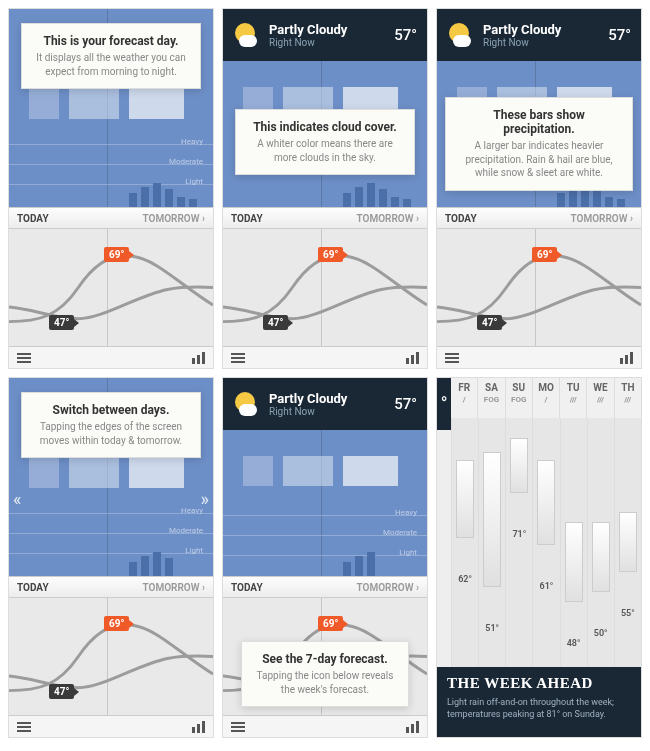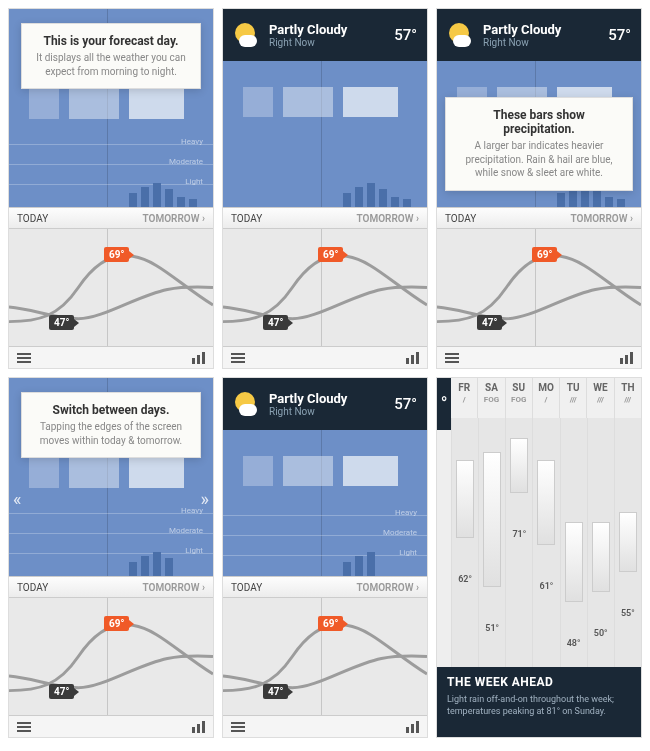--- a/index.html
+++ b/index.html
@@ -14,21 +14,21 @@
   .header-text .now { font-size:10px; color:#8aa1b2; }
   .header-temp { margin-left:auto; font-size:15px; font-weight:500; }
   .sky { position:absolute; top:0; left:0; right:0; height:198px; background:#6d8fc7; }
   .sky.withhdr { top:52px; height:146px; }
   .cloudbar { position:absolute; background:rgba(255,255,255,0.7); height:30px; }
   .guideline { position:absolute; left:0; right:0; border-top:1px solid rgba(255,255,255,0.25); }
   .guidelabel { position:absolute; font-size:8px; color:rgba(255,255,255,0.55); }
   .precip { position:absolute; bottom:0; background:#4a6fa9; width:8px; }
   .vline { position:absolute; top:0; bottom:0; width:1px; background:rgba(0,0,0,0.15); }
   .daybar { position:absolute; top:198px; left:0; right:0; height:22px; background:linear-gradient(#fdfdfd,#ececec); border-top:1px solid #ccc; border-bottom:1px solid #ccc; display:flex; align-items:center; padding:0 8px; font-size:10px; }
-  .daybar .today { font-weight:400; color:#444; }
+  .daybar .today { font-weight:700; color:#444; }
   .daybar .tom { margin-left:auto; color:#999; font-weight:600; }
   .chart { position:absolute; top:220px; left:0; right:0; bottom:22px; background:#e9e9e9; }
   .chart svg { position:absolute; top:0; left:0; width:100%; height:100%; }
   .badge { position:absolute; font-size:10px; font-weight:700; padding:2px 5px; border-radius:2px; }
   .badge.high { background:#f05a28; color:#fff; }
   .badge.low  { background:#3a3a3a; color:#fff; }
   .badge.high::after { content:""; position:absolute; right:-5px; top:4px; border-top:4px solid transparent; border-bottom:4px solid transparent; border-left:5px solid #f05a28; }
   .badge.low::after  { content:""; position:absolute; right:-5px; top:4px; border-top:4px solid transparent; border-bottom:4px solid transparent; border-left:5px solid #3a3a3a; }
   .footer { position:absolute; bottom:0; left:0; right:0; height:22px; background:#f5f5f5; border-top:1px solid #ccc; display:flex; align-items:center; padding:0 8px; }
   .ham { display:flex; flex-direction:column; gap:2px; }
@@ -42,21 +42,21 @@
   
   .weekhdr { position:absolute; top:0; left:0; right:0; height:40px; background:#f0f0f0; display:flex; }
   .weekhdr .col { flex:1; text-align:center; font-size:10px; font-weight:700; color:#666; padding-top:4px; border-left:1px solid #ddd; }
   .weekhdr .col:first-child { border-left:0; }
   .weekhdr .wi { font-size:8px; color:#999; margin-top:2px; }
   .weekbody { position:absolute; top:40px; left:0; right:0; bottom:70px; background:#e6e6e6; }
   .weekbody .col { position:absolute; top:0; bottom:0; border-left:1px solid #ddd; }
   .tempbar { position:absolute; background:linear-gradient(#fff,#e0e0e0); border:1px solid #ccc; width:18px; left:50%; transform:translateX(-50%); }
   .tval { position:absolute; font-size:9px; font-weight:600; color:#555; left:50%; transform:translateX(-50%); white-space:nowrap;margin-top:34px; }
   .weekfoot { position:absolute; bottom:0; left:0; right:0; height:70px; background:#1a2836; color:#fff; padding:8px 10px; }
-  .weekfoot .h { font-size:12px; font-weight:700; letter-spacing:0.5px; }
+  .weekfoot .h { font-size:15px; font-weight:700; letter-spacing:0.5px;font-family:Liberation Serif, serif; }
   .weekfoot .b { font-size:9px; color:#a0b1c0; margin-top:4px; line-height:1.35; }
 </style>
 </head>
 <body>
 
 <div class="grid">
 
   <div class="tile">
     <div class="sky">
       <div class="vline" style="left:98px"></div>
@@ -148,20 +148,24 @@
       <div class="ham">
           <span></span>
           <span></span>
           <span></span>
         </div>
       <div class="bars">
           <span style="height:6px"></span>
           <span style="height:9px"></span>
           <span style="height:12px"></span>
         </div>
+    </div>
+    <div class="tooltip" style="left:12px;right:12px;top:100px">
+      <div class="tt-title">This indicates cloud cover.</div>
+      <div class="tt-body">A whiter color means there are more clouds in the sky.</div>
     </div>
   </div>
 
   <div class="tile">
     <div class="header">
       <div class="sun-icon">
         <div class="sun-circ"></div>
         <div class="cloud-blob" style="width:18px;height:12px;bottom:2px;left:6px;border-radius:8px"></div>
       </div>
       <div class="header-text">
@@ -310,20 +314,24 @@
           <span></span>
           <span></span>
           <span></span>
         </div>
       <div class="bars">
           <span style="height:6px"></span>
           <span style="height:9px"></span>
           <span style="height:12px"></span>
         </div>
     </div>
+    <div class="tooltip" style="left:18px;right:18px;bottom:30px">
+      <div class="tt-title">See the 7-day forecast.</div>
+      <div class="tt-body">Tapping the icon below reveals the week's forecast.</div>
+    </div>
   </div>
 
   <div class="tile">
     <div style="position:absolute;top:0;left:0;width:14px;height:52px;background:#1a2836;color:#fff;font-size:18px;line-height:52px;text-align:center">°</div>
     <div class="weekhdr" style="left:14px">
       <div class="col">
           <div>FR</div>
           <div class="wi">/</div>
         </div>
       <div class="col">

